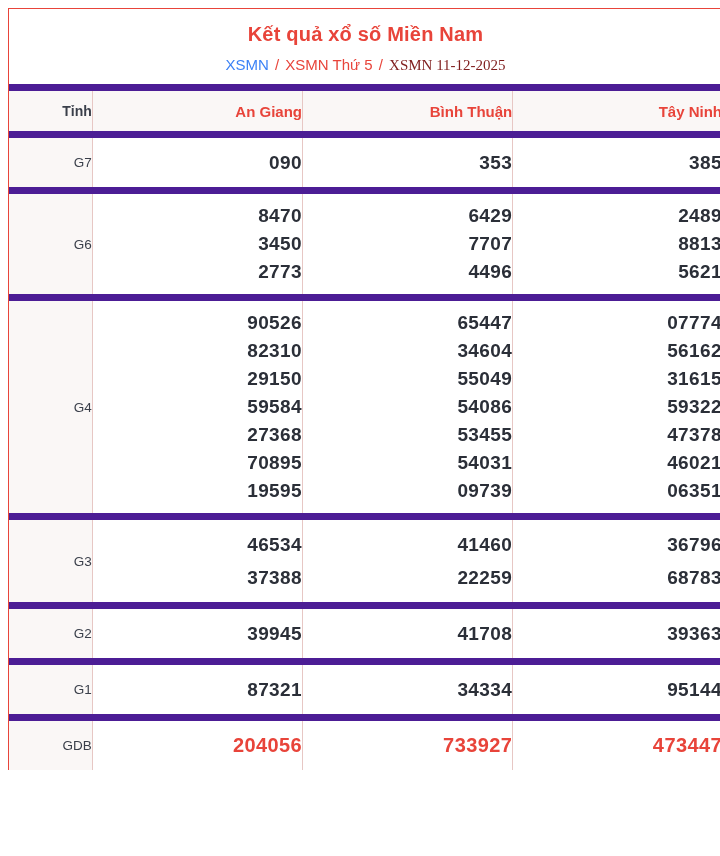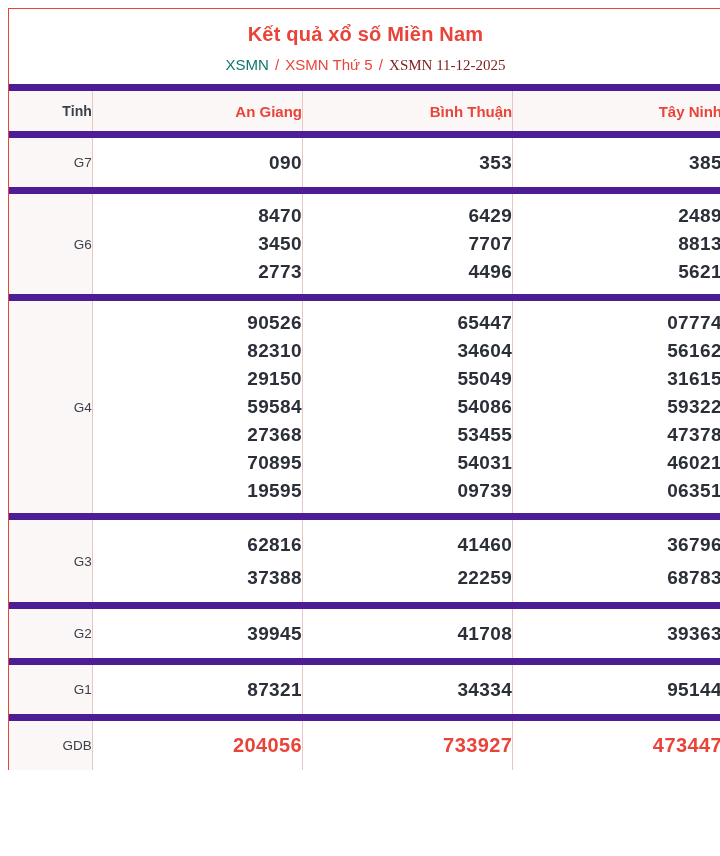--- a/index.html
+++ b/index.html
@@ -106,21 +106,21 @@
 </style>
 </head>
 <body>
 
 <div class="page">
   <div class="card">
 
     <div class="header">
       <div class="title">Kết quả xổ số Miền Nam</div>
       <div class="subtitle">
-        <a style="color:#0f766e;text-decoration:none;">XSMN</a>
+        <a style="color:#3b82f6;text-decoration:none;">XSMN</a>
         <span class="sep">/</span>
         <a style="color:#e8443a;text-decoration:none;">XSMN Thứ 5</a>
         <span class="sep">/</span>
         <a style="color:#7f1d1d;text-decoration:none;font-family:Liberation Serif, serif;">XSMN 11-12-2025</a>
       </div>
     </div>
 
     <table class="results">
       <colgroup>
         <col class="c0">
@@ -193,21 +193,21 @@
               <span class="n">31615</span>
               <span class="n">59322</span>
               <span class="n">47378</span>
               <span class="n">46021</span>
               <span class="n">06351</span>
             </td>
           </tr>
           <tr>
             <td class="glabel">G3</td>
             <td class="nums">
-              <span class="n">62816</span>
+              <span class="n">46534</span>
               <span class="n">37388</span>
             </td>
             <td class="nums">
               <span class="n">41460</span>
               <span class="n">22259</span>
             </td>
             <td class="nums">
               <span class="n">36796</span>
               <span class="n">68783</span>
             </td>

